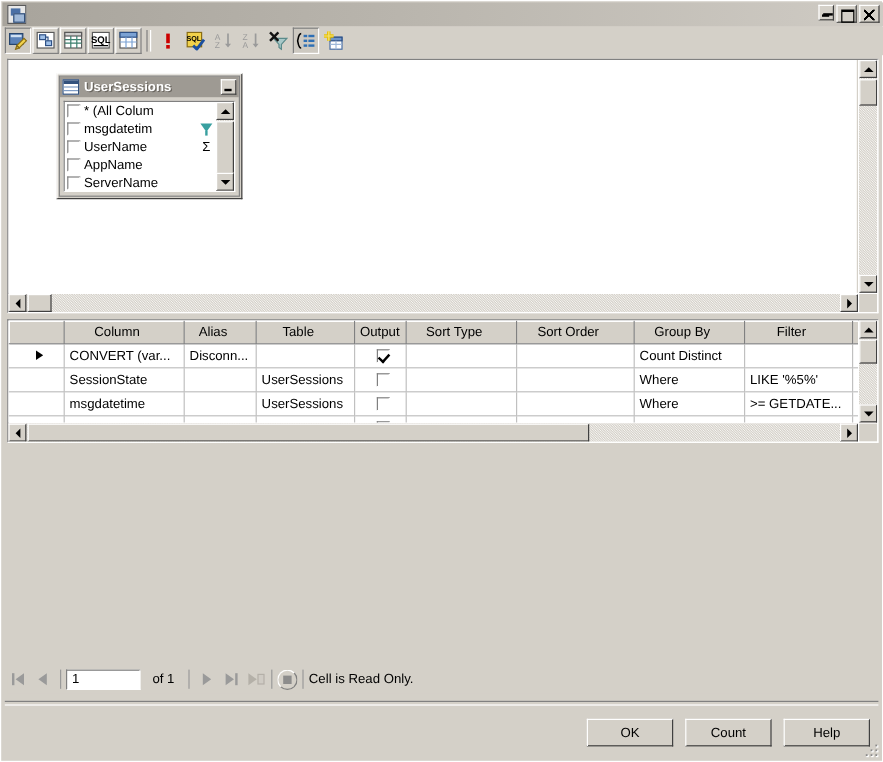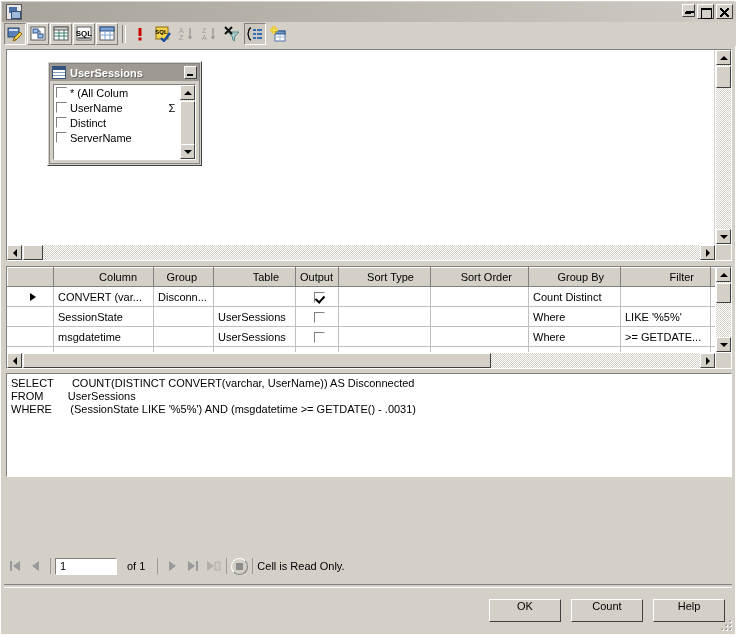--- a/index.html
+++ b/index.html
@@ -184,21 +184,21 @@
   .pane-grid{
     position:absolute;left:5px;top:265px;width:726px;height:103px;
     background:#fff;
     border-top:1px solid #808080;border-left:1px solid #808080;
     border-right:1px solid #fff;border-bottom:1px solid #fff;
     box-sizing:border-box;overflow:hidden;
   }
   .gridwrap{position:absolute;left:0;top:0;right:16px;bottom:16px;overflow:hidden;background:#fff;}
   table.qgrid{border-collapse:collapse;table-layout:fixed;width:733px;}
   table.qgrid th{
-    height:19px;background:#d4d0c8;font-weight:normal;font-size:11px;text-align:right;
+    height:19px;background:#d4d0c8;font-weight:normal;font-size:11px;text-align:center;
     padding:0 16px 0 4px;
     border-top:1px solid #fff;border-left:1px solid #fff;
     border-right:1px solid #808080;border-bottom:1px solid #808080;
     box-sizing:border-box;overflow:hidden;white-space:nowrap;
   }
   table.qgrid td{
     height:20px;font-size:11px;padding:0 0 0 4px;
     border-right:1px solid #c0c0c0;border-bottom:1px solid #c0c0c0;
     box-sizing:border-box;overflow:hidden;white-space:nowrap;background:#fff;
   }
@@ -274,21 +274,21 @@
     background:#d4d0c8;position:relative;box-sizing:border-box;flex:0 0 auto;
   }
   .stopbtn:after{content:"";position:absolute;left:4px;top:4px;width:7px;height:7px;background:#8c8c8c;}
   .navico{position:absolute;left:0;top:0;width:20px;height:20px;}
   
   .btnrow{position:absolute;right:10px;bottom:12px;display:flex;gap:10px;}
   .btn{
     width:72px;height:23px;background:#d4d0c8;font-size:11px;
     border-top:1px solid #fff;border-left:1px solid #fff;
     border-right:1px solid #404040;border-bottom:1px solid #404040;
-    display:flex;justify-content:center;box-sizing:border-box;
+    display:flex;align-items:center;justify-content:center;box-sizing:border-box;
   }
   .btn span{display:block;}
   .grip{position:absolute;right:2px;bottom:2px;width:13px;height:13px;}
   .sunkenline{
     position:absolute;left:0;right:0;height:2px;
     border-top:1px solid #808080;border-bottom:1px solid #fff;
   }
 </style>
 </head>
 <body>
@@ -434,26 +434,31 @@
 
           <div class="collist">
             <div class="collist-items">
               <div class="colrow">
                 <span class="colcb"></span>
                 <span class="colname">* (All Colum</span>
                 <span class="colbadge"></span>
               </div>
               <div class="colrow">
                 <span class="colcb"></span>
+                <span class="colname">msgdatetim</span>
+                <span class="colbadge"><span class="funnel"></span></span>
+              </div>
+              <div class="colrow">
+                <span class="colcb"></span>
                 <span class="colname">UserName</span>
                 <span class="colbadge">Σ</span>
               </div>
               <div class="colrow">
                 <span class="colcb"></span>
-                <span class="colname">Distinct</span>
+                <span class="colname">AppName</span>
                 <span class="colbadge"></span>
               </div>
               <div class="colrow">
                 <span class="colcb"></span>
                 <span class="colname">ServerName</span>
                 <span class="colbadge"></span>
               </div>
 
             </div>
             <div class="vsb">
@@ -508,21 +513,21 @@
             <col style="width:92px">
             <col style="width:98px">
             <col style="width:92px">
           <col style="width:90px">
             <col style="width:30px">
         </colgroup>
         <thead>
           <tr>
             <th class="rowhdr"></th>
             <th>Column</th>
-            <th>Group</th>
+            <th>Alias</th>
             <th>Table</th>
             <th>Output</th>
             <th>Sort Type</th>
             <th>Sort Order</th>
             <th>Group By</th>
             <th>Filter</th>
             <th>O</th>
           </tr>
         </thead>
         <tbody>
@@ -595,25 +600,20 @@
           <span class="arr l"></span>
         </div>
       <div class="thumb" style="top:0;bottom:0;left:16px;width:468px;"></div>
       <div class="hbtn rt">
           <span class="arr r"></span>
         </div>
     </div>
     <div class="corner"></div>
   </div>
 
-  <div class="pane-sql">
-    <div class="sqlline">SELECT      COUNT(DISTINCT CONVERT(varchar, UserName)) AS Disconnected</div>
-    <div class="sqlline">FROM        UserSessions</div>
-    <div class="sqlline">WHERE      (SessionState LIKE '%5%') AND (msgdatetime &gt;= GETDATE() - .0031)</div>
-  </div>
 
 
   <div class="navbar">
     <div class="navbtn">
       <svg class="navico" viewBox="0 0 20 20">
         <rect x="4" y="5" width="2" height="10" fill="#9a9a9a"></rect>
         <path d="M14 5 L14 15 L7 10 Z" fill="#9a9a9a"></path>
       </svg>
     </div>
     <div class="navbtn">

